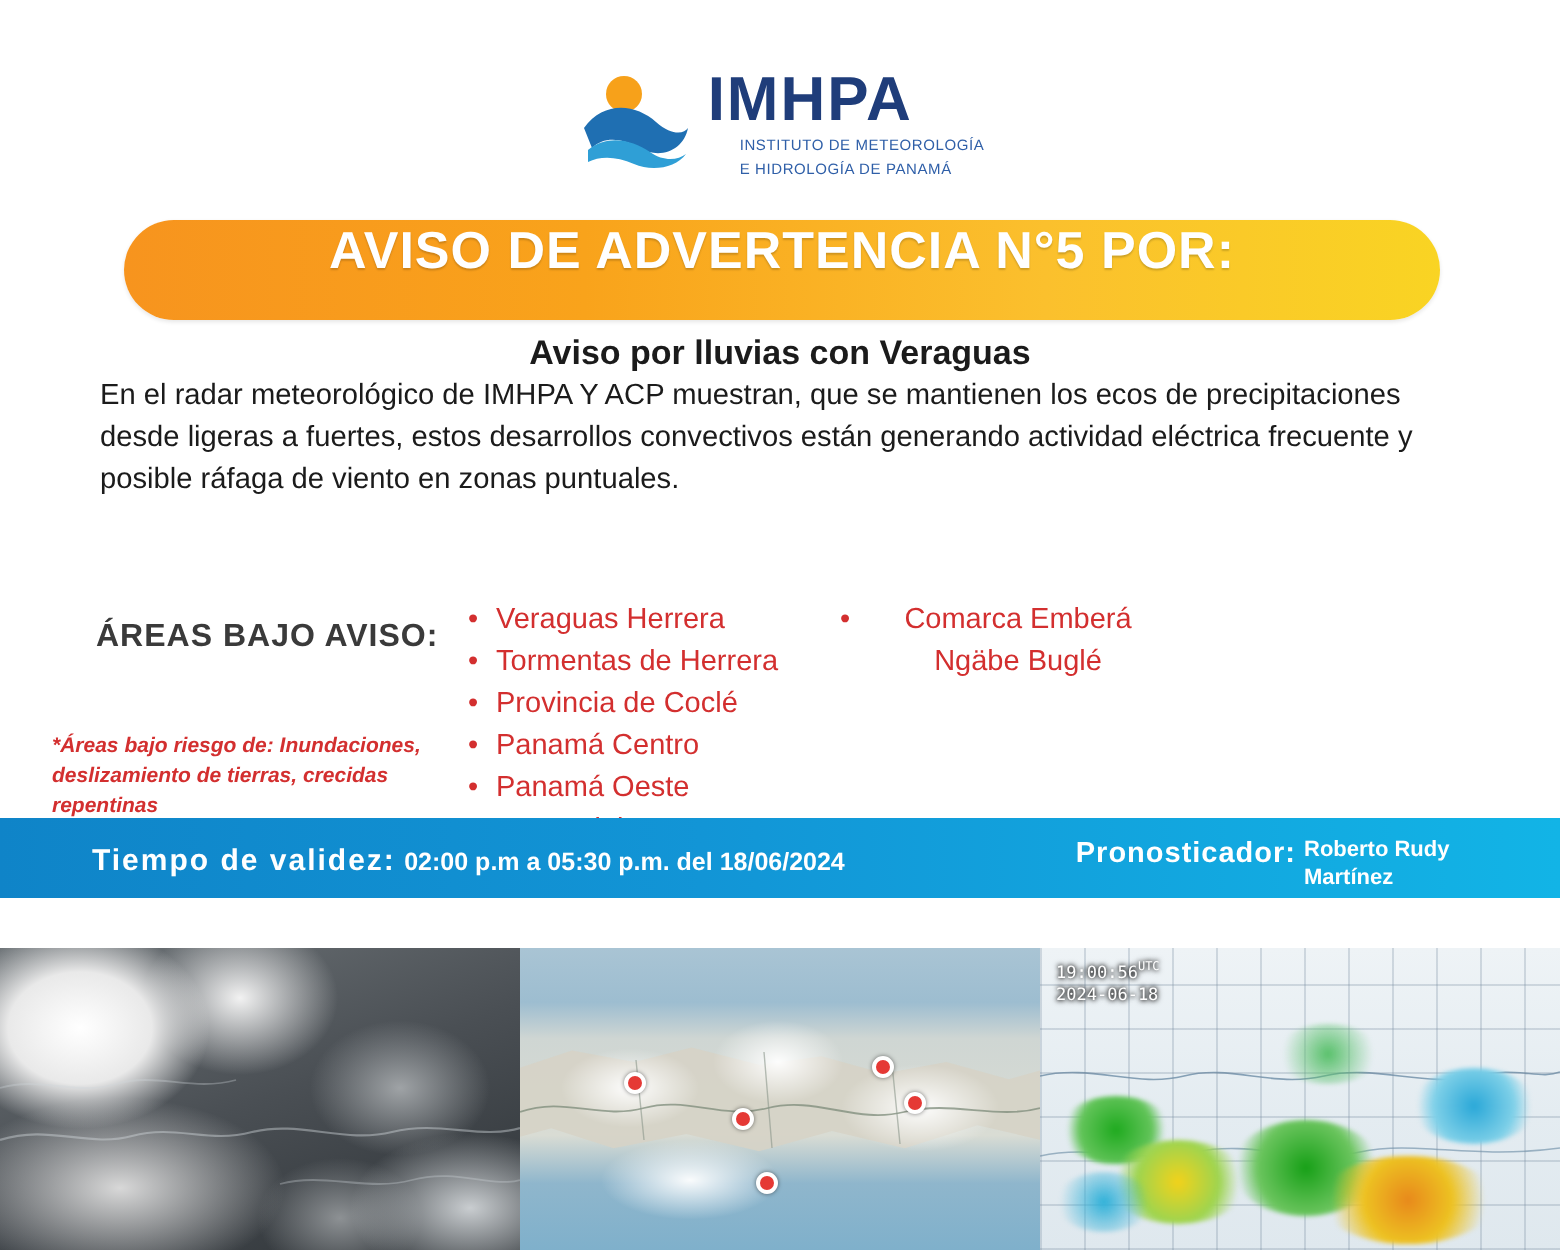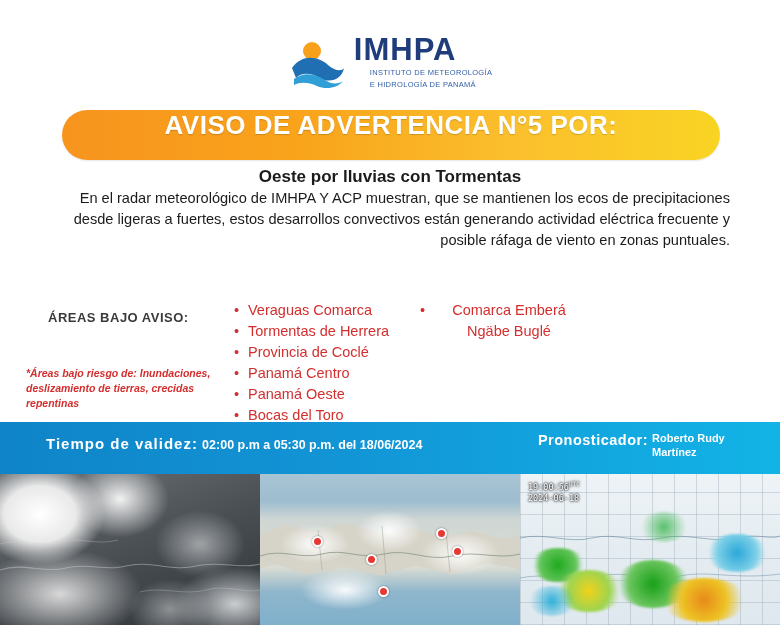--- a/index.html
+++ b/index.html
@@ -20,21 +20,21 @@
   }
 
   
   .logo-row {
     position: absolute;
     top: 34px;
     left: 0;
     width: 780px;
     display: flex;
     justify-content: center;
-    align-items: flex-end;
+    align-items: flex-start;
   }
   .logo-mark {
     width: 58px;
     height: 52px;
     position: relative;
     margin-right: 8px;
   }
   .logo-text-block {
     display: flex;
     flex-direction: column;
@@ -87,33 +87,33 @@
     text-align: center;
     font-size: 17px;
     font-weight: bold;
     color: #1b1b1b;
   }
   .paragraph {
     position: absolute;
     top: 188px;
     left: 50px;
     width: 680px;
-    text-align: right;
+    text-align: left;
     font-size: 14.6px;
     line-height: 1.45;
     color: #1b1b1b;
   }
 
   
   .areas-label {
     position: absolute;
     top: 310px;
     left: 48px;
     width: 210px;
-    font-size: 13px;
+    font-size: 16px;
     font-weight: bold;
     color: #3a3a3a;
     letter-spacing: .5px;
   }
   .areas-col {
     position: absolute;
     font-size: 14.5px;
     color: #d32f2f;
     line-height: 1.45;
   }
@@ -146,24 +146,24 @@
     font-size: 10.5px;
     font-style: italic;
     font-weight: bold;
     color: #d32f2f;
     line-height: 1.45;
   }
 
   
   .validity-bar {
     position: absolute;
-    top: 422px;
+    top: 409px;
     left: 0;
     width: 780px;
-    height: 52px;
+    height: 40px;
     background: linear-gradient(90deg, #0f84c8 0%, #1295d6 45%, #12b4e6 100%);
   }
   .validity-left {
     position: absolute;
     left: 46px;
     top: 13px;
     color: #ffffff;
     font-size: 15px;
     white-space: nowrap;
   }
@@ -297,28 +297,28 @@
       <div class="logo-title">IMHPA</div>
       <div class="logo-sub">INSTITUTO DE METEOROLOGÍA</div>
       <div class="logo-sub">E HIDROLOGÍA DE PANAMÁ</div>
     </div>
   </div>
 
   <div class="banner">
     <span class="banner-text">AVISO DE ADVERTENCIA N°5 POR:</span>
   </div>
 
-  <div class="subtitle">Oeste por lluvias con Tormentas</div>
+  <div class="subtitle">Aviso por lluvias con Veraguas</div>
   <div class="paragraph">En el radar meteorológico de IMHPA Y ACP muestran, que se mantienen los ecos de precipitaciones desde ligeras a fuertes, estos desarrollos convectivos están generando actividad eléctrica frecuente y posible ráfaga de viento en zonas puntuales.</div>
 
   <div class="areas-label">ÁREAS BAJO AVISO:</div>
 
   <div class="areas-col col1">
     <ul>
-      <li>Veraguas Comarca</li>
+      <li>Veraguas Herrera</li>
       <li>Tormentas de Herrera</li>
       <li>Provincia de Coclé</li>
       <li>Panamá Centro</li>
       <li>Panamá Oeste</li>
       <li>Bocas del Toro</li>
     </ul>
   </div>
 
   <div class="areas-col col2">
     <ul>

